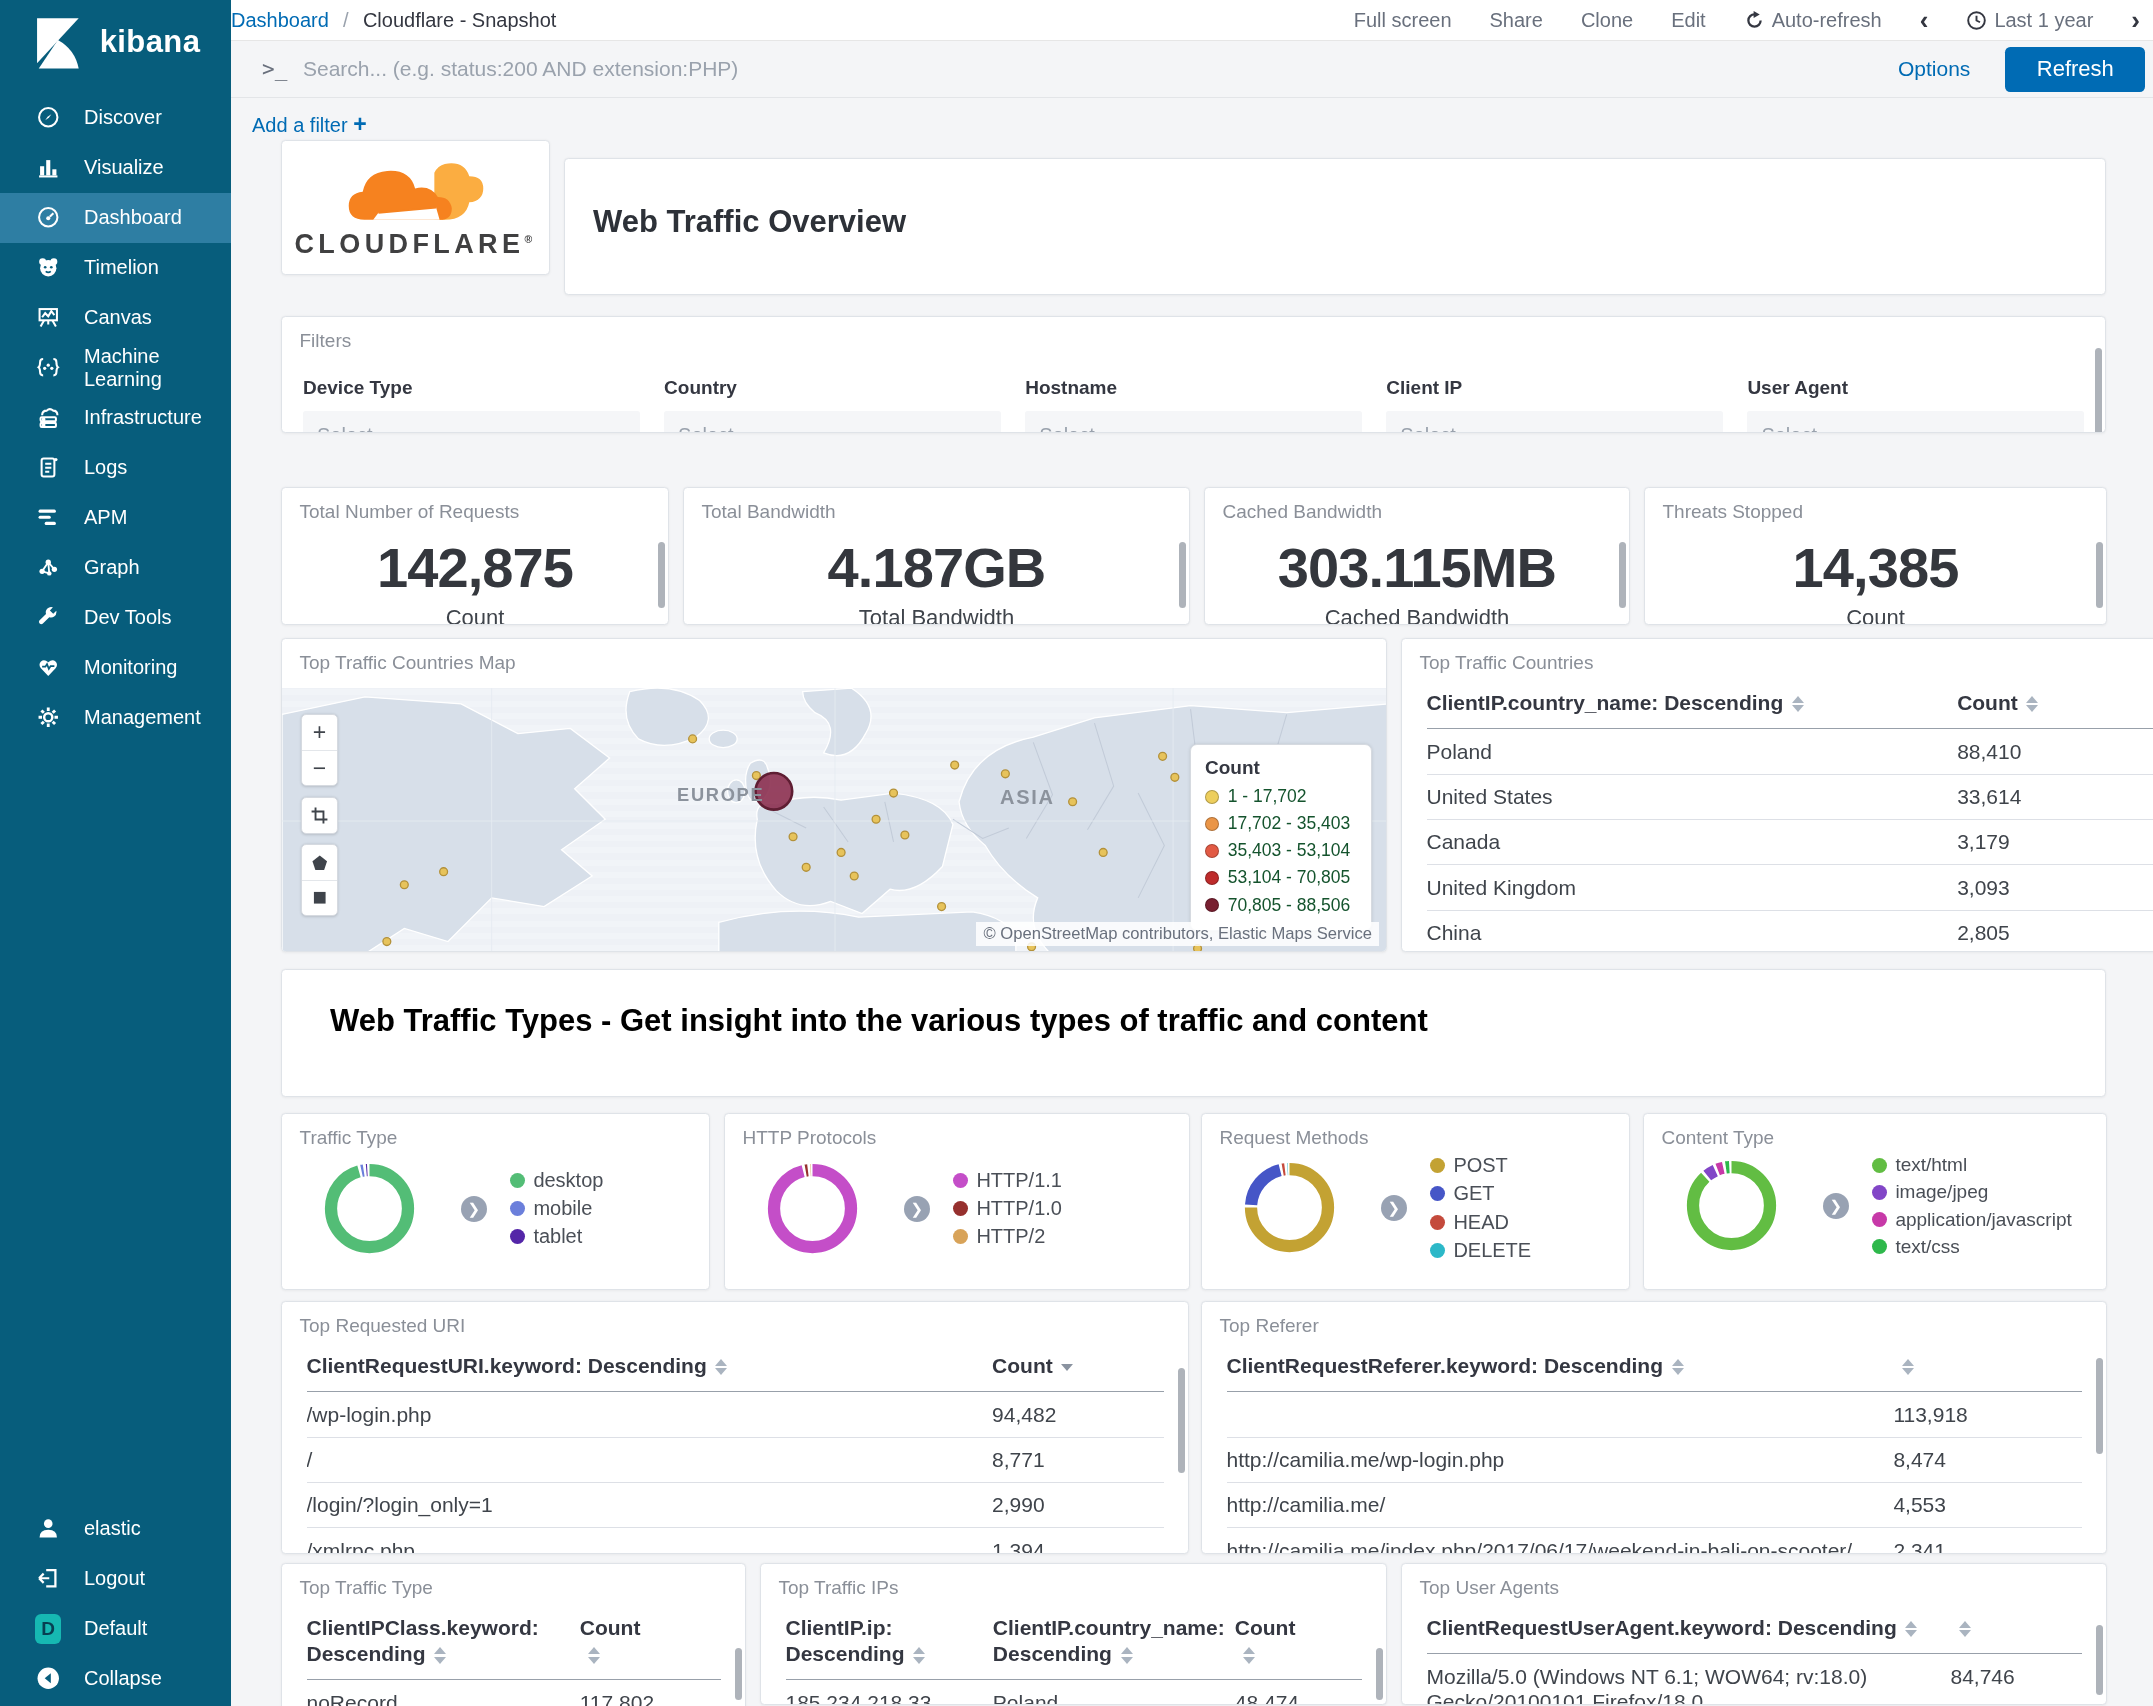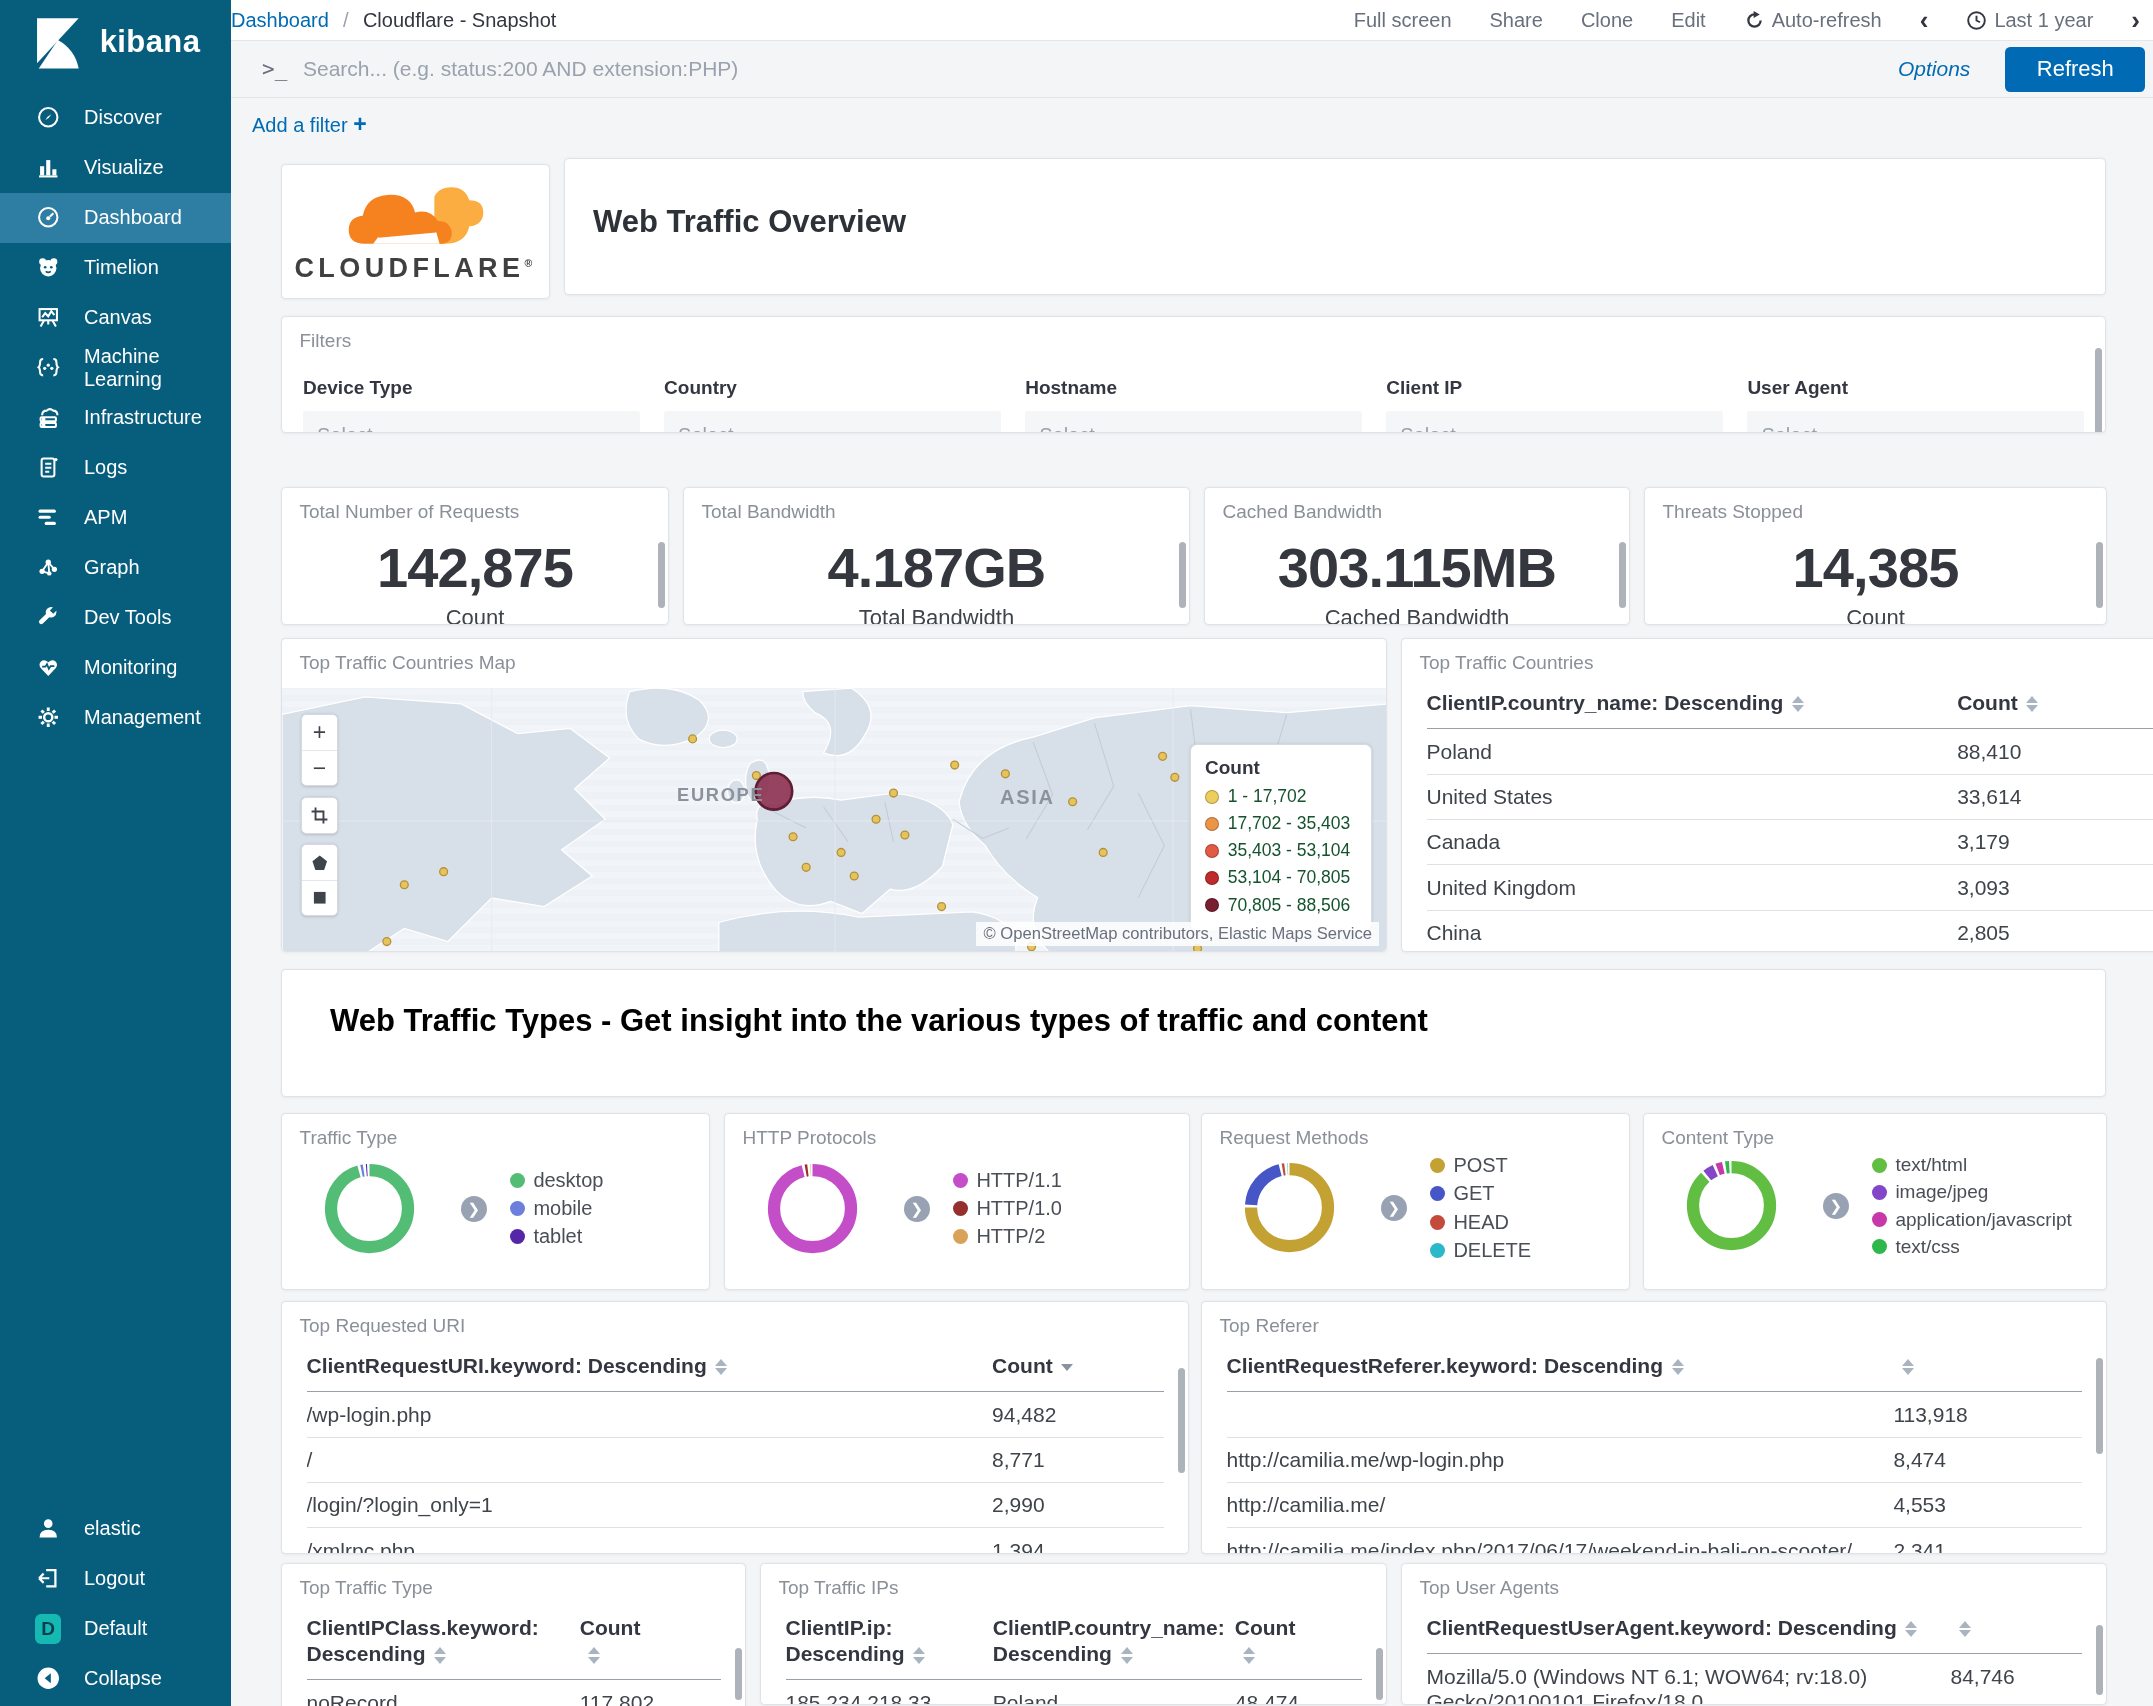--- a/index.html
+++ b/index.html
@@ -29,21 +29,21 @@
   .topmenu { margin-left:auto; display:flex; align-items:center; gap:38px; padding-right:14px; color:#69707D; font-size:20px; }
   .topmenu .mi { cursor:pointer; display:flex; align-items:center; gap:7px; }
   .chev { font-size:26px; font-weight:700; color:#343741; }
 
   .searchrow { position:absolute; left:231px; top:41px; width:1923px; height:57px; background:#f4f5f7;
     border-bottom:0.9px solid #e3e5e8; display:flex; align-items:center; }
   .prompt { font-family:"DejaVu Sans Mono",monospace; color:#69707D; font-size:21px; margin-left:31px; }
   .search-input { flex:1; border:none; background:transparent; outline:none; font-size:21px; color:#343741;
     margin-left:15.7px; font-family:inherit; }
   .search-input::placeholder { color:#9aa2ad; }
-  .options-link { color:#006BB4; font-size:21px; margin-right:35px; cursor:pointer;font-style:italic; }
+  .options-link { color:#006BB4; font-size:21px; margin-right:35px; cursor:pointer; }
   .refresh-btn { width:140px; height:45px; margin-right:8.7px; background:#006BB4; border:none; border-radius:5.2px;
     color:#fff; font-size:22px; font-family:inherit; cursor:pointer; }
   .filterrow { position:absolute; left:231px; top:98px; width:1923px; height:52px; display:flex; align-items:center; }
   .addfilter { margin-left:21px; color:#006BB4; font-size:20px; cursor:pointer; }
   .addfilter b { font-size:23px; }
 
   
   .panel { position:absolute; background:#fff; border:0.9px solid #dfe3e8; border-radius:4.4px;
     box-shadow:0 0.9px 2.6px rgba(0,0,0,.05); overflow:hidden; }
   .panel-title { color:#8a8f98; font-size:19px; padding:13px 17.5px 0 17.5px; }
@@ -337,21 +337,21 @@
   <span class="options-link">Options</span>
   <button class="refresh-btn">Refresh</button>
 </div>
 
 <div class="filterrow">
   <span class="addfilter">
     <span>Add a filter</span> <b>+</b>
   </span>
 </div>
 
-<section class="panel" style="left:281px; top:164px; width:269px; height:135px;">
+<section class="panel" style="left:281px; top:140px; width:269px; height:135px;">
   <div class="cf-wrap">
     <svg width="166" height="72" viewBox="0 0 190 82">
       <path d="M128,74 Q152,74 156,54 Q172,52 172,38 Q172,24 156,24 Q150,6 128,10 Q120,12 116,20 L116,74 Z" fill="#FBAD41"></path>
       <path d="M36,74 Q18,74 18,58 Q18,44 34,42 Q38,20 62,18 Q88,16 94,38 Q112,34 120,48 Q134,48 136,61 Q136,74 122,74 Z" fill="#F6821F"></path>
       <path d="M52,66 L118,60 L122,74 L46,74 Z" fill="#fff"></path>
       <path d="M52,66 L118,60" stroke="#F6821F" stroke-width="2"></path>
     </svg>
     <div class="cf-text"><span>CLOUDFLARE</span><sup>®</sup></div>
   </div>
 </section>

